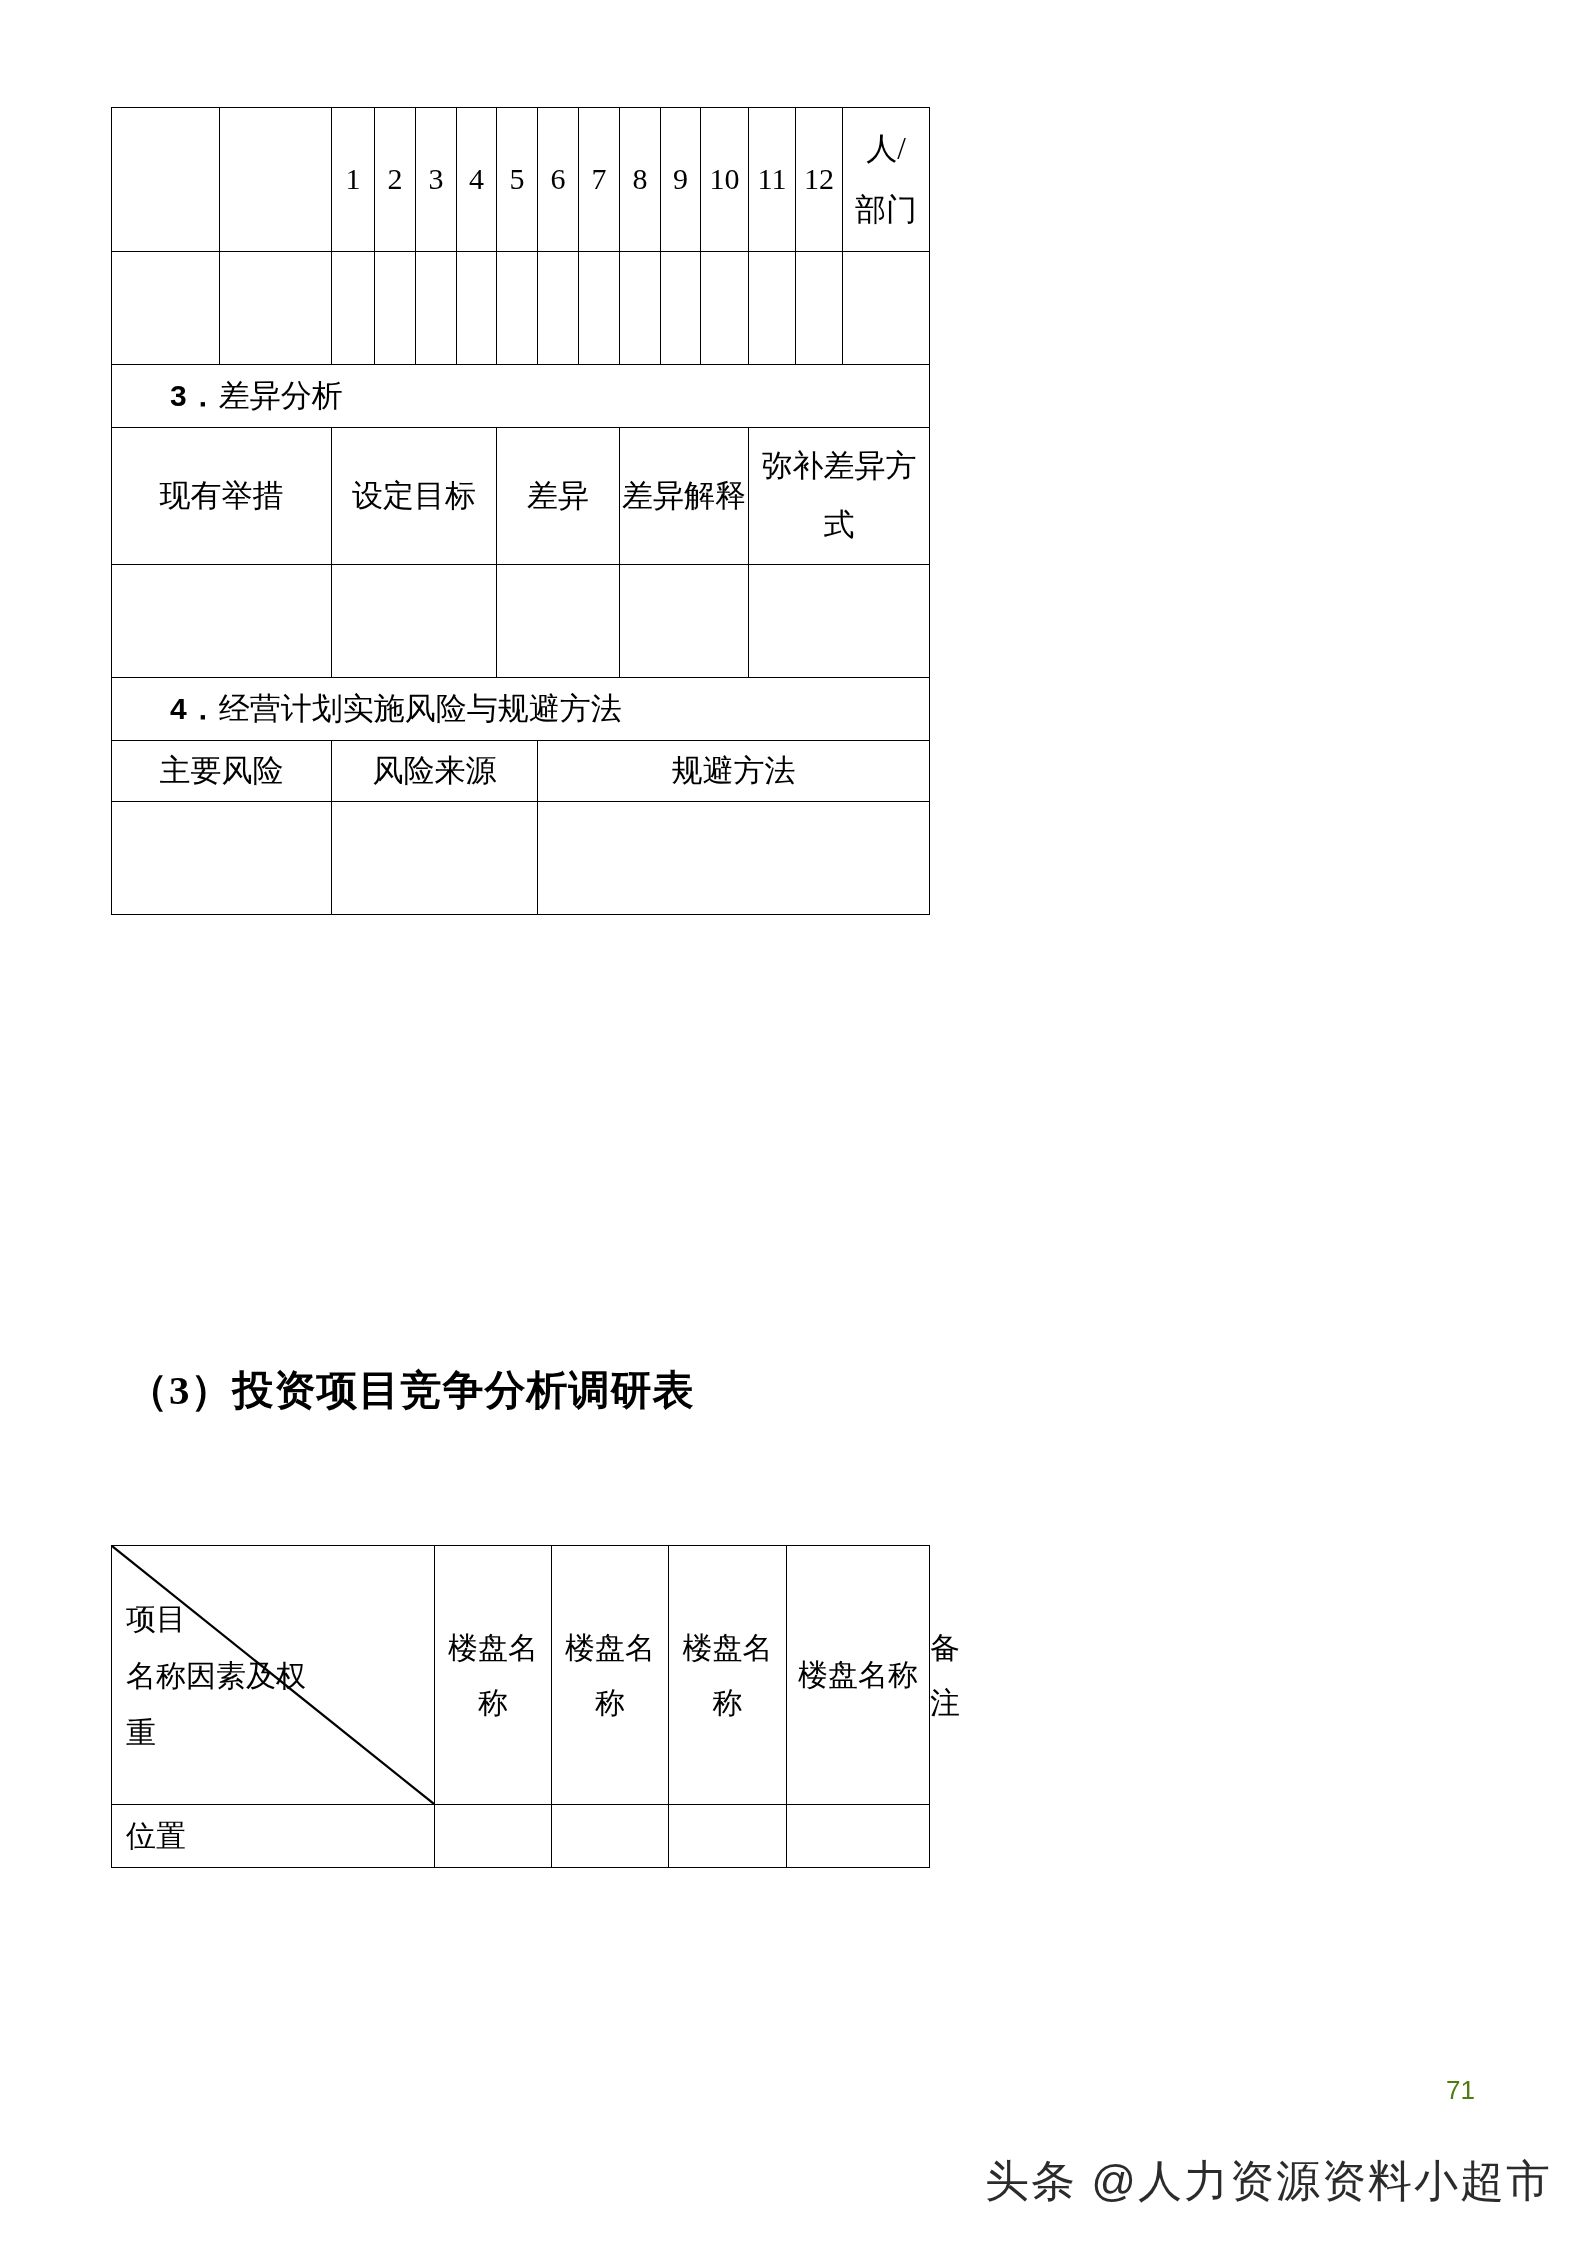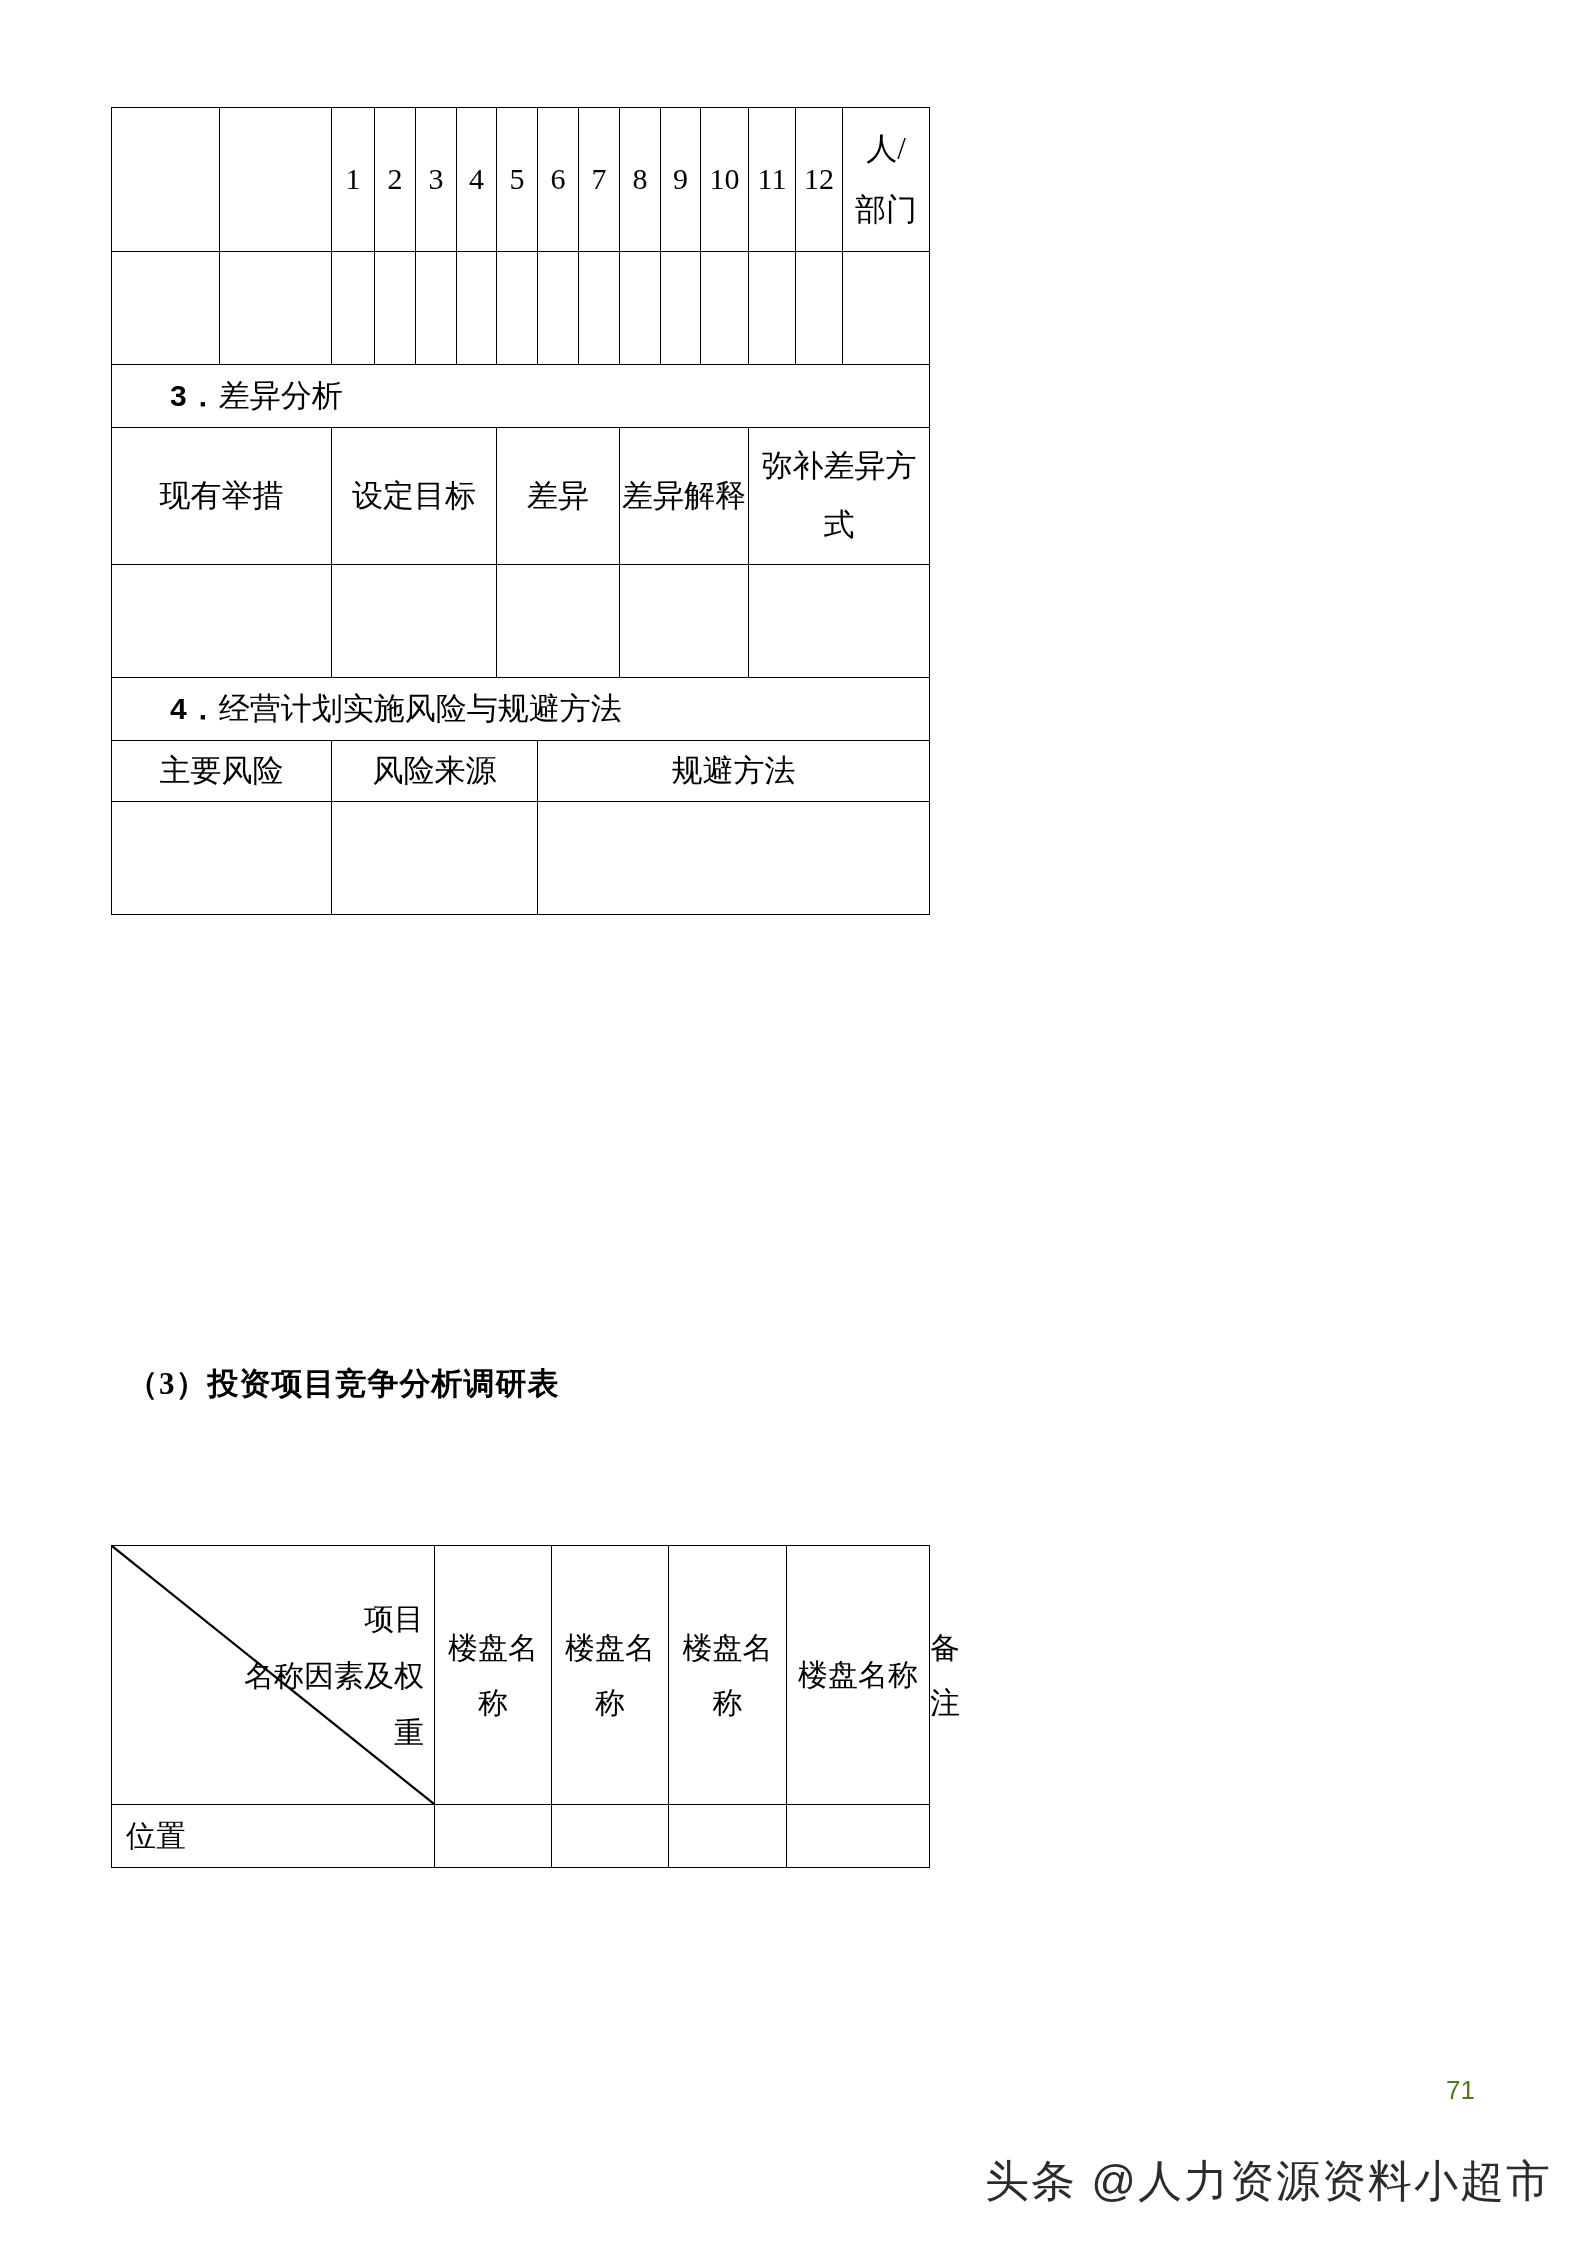--- a/index.html
+++ b/index.html
@@ -71,21 +71,21 @@
   }
   #table1 .vb-row td { height: 112px; }
   #table1 .rh-row td { height: 60px; font-size: 31px; }
   #table1 .rb-row td { height: 112px; }
 
   
   #heading3 {
     position: absolute;
     left: 127px;
     top: 1363px;
-    font-size: 31px;
+    font-size: 41px;
     font-weight: bold;
     letter-spacing: 1px;
     white-space: nowrap;
   }
 
   
   #table2 {
     position: absolute;
     left: 111px;
     top: 1545px;
@@ -98,21 +98,21 @@
     padding: 0;
     vertical-align: middle;
     text-align: center;
     font-size: 30px;
     line-height: 1.85;
     font-family: "Liberation Serif", "DejaVu Serif", serif;
   }
   #table2 .hdr-row td { height: 258px; }
   #table2 .corner-cell {
     position: relative;
-    text-align: right;
+    text-align: left;
     overflow: hidden;
     padding: 0 10px 0 14px;
   }
   #table2 .corner-cell .diag {
     position: absolute;
     left: 0; top: 0;
     width: 100%; height: 100%;
     pointer-events: none;
   }
   #table2 .corner-cell .corner-text {

